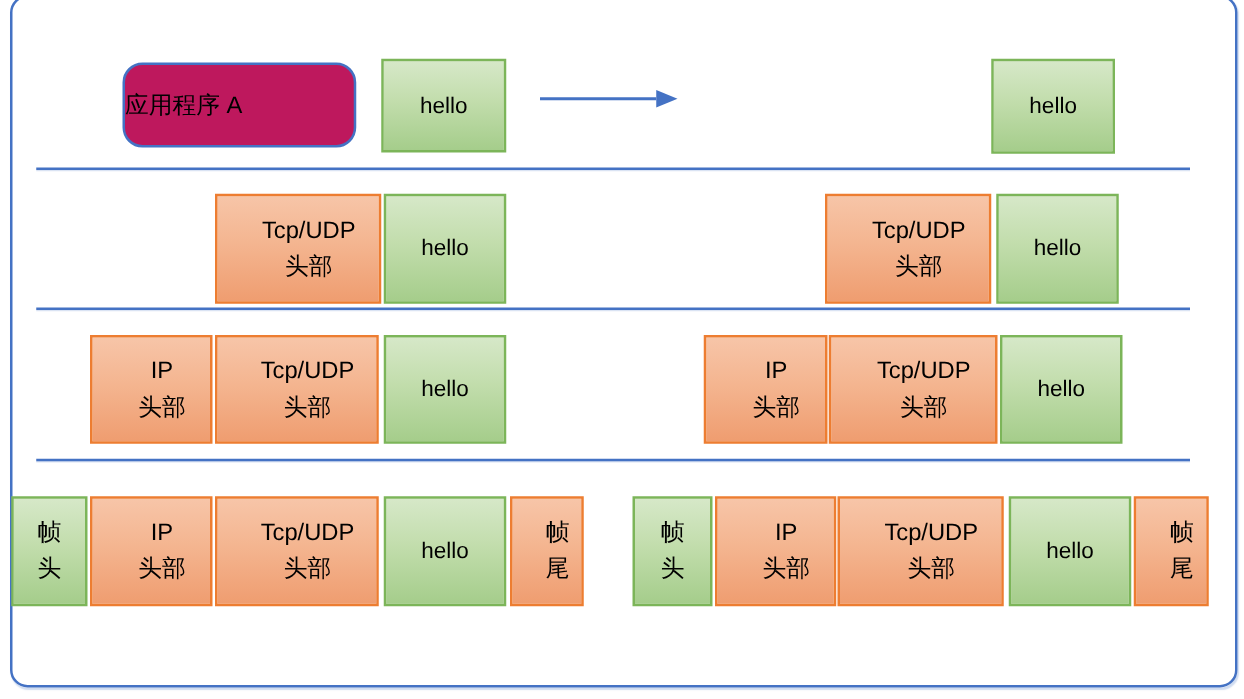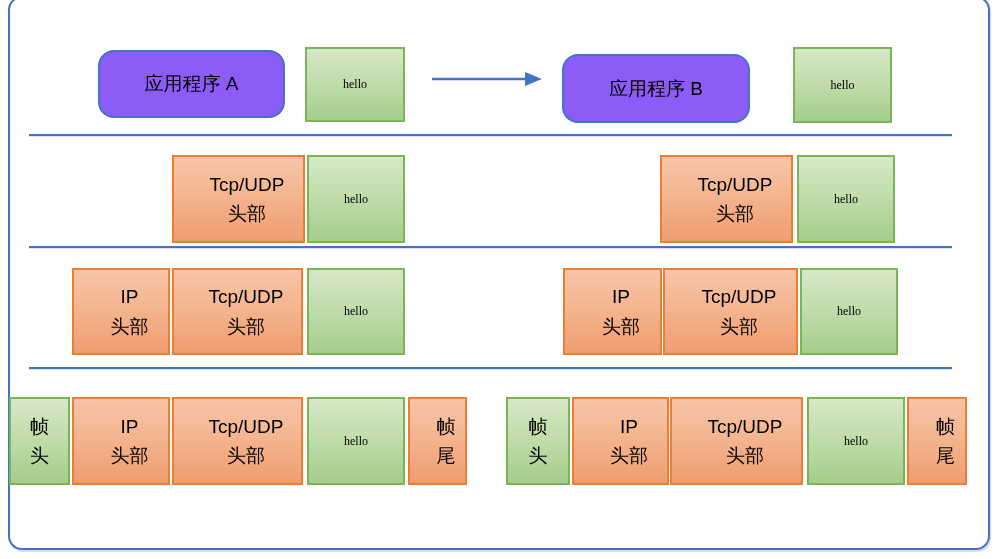--- a/index.html
+++ b/index.html
@@ -46,29 +46,28 @@
   }
   .orange {
     background: linear-gradient(180deg, #f7c5a8 0%, #f4b590 45%, #ef9d70 100%);
     border: 2px solid #ed7d31;
     padding-left: 17px;
   }
   .appnode {
     position: absolute;
     display: flex;
     align-items: center;
-    justify-content: center;
     box-sizing: border-box;
-    background: #8b5cf6;
+    background: #be185d;
     border: 2.5px solid #4472c4;
     border-radius: 16px;
     font-size: 19px;
   }
   .arrow-svg { position: absolute; }
-  .hello-text { font-size: 12px; font-family: Liberation Serif, serif; }
+  .hello-text { font-size: 18px; }
 </style>
 </head>
 <body>
 
 <div id="canvas">
 
   <div class="frame"></div>
 
   <div class="sep" style="top:134px;"></div>
   <div class="sep" style="top:246px;"></div>
@@ -80,23 +79,20 @@
 
   <div class="pbox green" style="left:305px; top:47px; width:100px; height:75px;">
     <span class="hello-text">hello</span>
   </div>
 
   <svg class="arrow-svg" style="left:430px; top:70px;" width="114" height="18" viewBox="0 0 114 18">
     <line x1="2" y1="9" x2="95" y2="9" stroke="#4472c4" stroke-width="2.5"></line>
     <polygon points="95,2 112,9 95,16" fill="#4472c4"></polygon>
   </svg>
 
-  <div class="appnode" style="left:562px; top:54px; width:188px; height:69px;">
-    <span>应用程序 B</span>
-  </div>
 
   <div class="pbox green" style="left:793px; top:47px; width:99px; height:76px;">
     <span class="hello-text">hello</span>
   </div>
 
   <div class="pbox orange" style="left:172px; top:155px; width:133px; height:88px;">
     <span>Tcp/UDP</span>
     <span>头部</span>
   </div>
   <div class="pbox green" style="left:307px; top:155px; width:98px; height:88px;">

